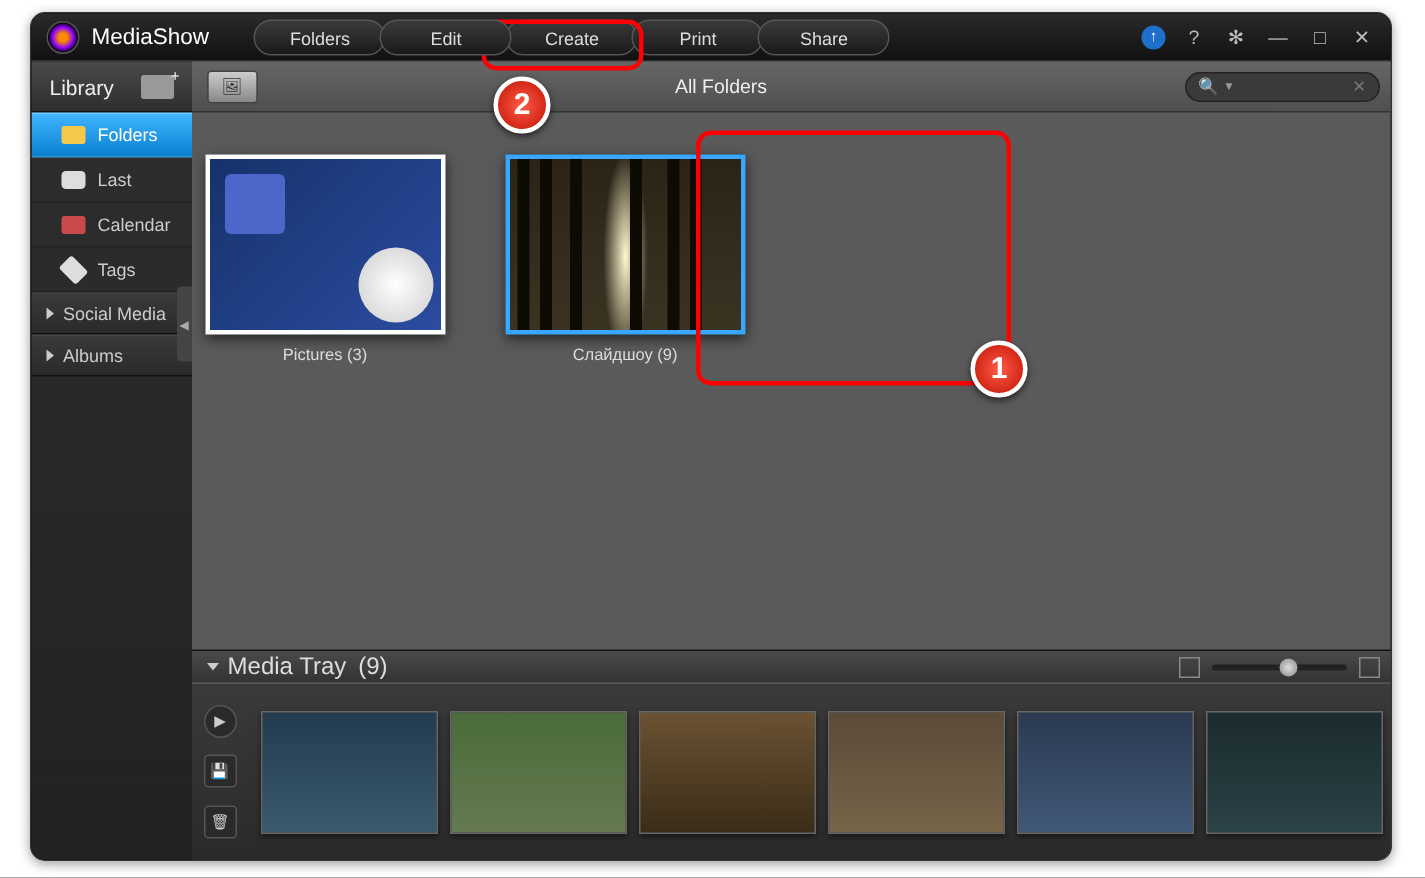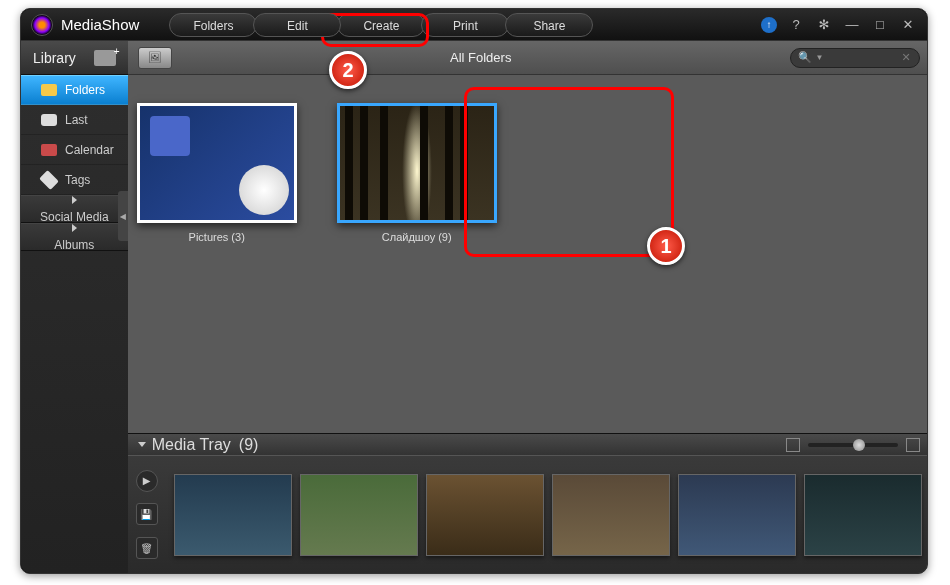--- a/index.html
+++ b/index.html
@@ -20,21 +20,21 @@
 .lib-add-icon:after { content:"+"; position:absolute; right:-4px; top:-4px; font-size:10px; color:#fff; }
 .side-item { height: 30px; display:flex; align-items:center; padding:0 14px 0 20px; color:#ccc; font-size:12px; cursor:pointer; gap:8px; border-bottom:1px solid rgba(0,0,0,.2); }
 .side-item.active { background: linear-gradient(#3fb5ff,#0a7fd0); color:#fff; border-top:1px solid #6fd0ff; }
 .side-item .ico { width:16px; height:12px; }
 .folder-ico { background:#f5c94a; border-radius:2px; }
 .face-ico,.cal-ico,.tag-ico,.last-ico { width:14px; height:14px; }
 .face-ico{ background:#ddd; border-radius:3px;}
 .cal-ico{ background:#c94a4a; border-radius:2px;}
 .tag-ico{ background:#ddd; transform:rotate(45deg); border-radius:2px;}
 .last-ico{ border:2px solid #f5c94a; border-top:none; border-right:none; width:10px; height:10px; transform:rotate(45deg);}
-.side-section { height:28px; display:flex; align-items:center; padding:0 10px; color:#ccc; font-size:12px; background:linear-gradient(#3a3a3a,#2a2a2a); border-top:1px solid #444; border-bottom:1px solid #111; cursor:pointer; gap:6px;flex-direction:column;}
+.side-section { height:28px; display:flex; align-items:center; padding:0 10px; color:#ccc; font-size:12px; background:linear-gradient(#3a3a3a,#2a2a2a); border-top:1px solid #444; border-bottom:1px solid #111; cursor:pointer; gap:6px;}
 .tri { width:0; height:0; border-left:5px solid #ccc; border-top:4px solid transparent; border-bottom:4px solid transparent; }
 
 .main { flex:1; background:#5a5a5a; display:flex; flex-direction:column; position:relative; }
 .sub-divider { position:absolute; left:-10px; top:150px; width:10px; height:50px; background:#444; border-radius:3px 0 0 3px; display:flex; align-items:center; justify-content:center; }
 .sub-divider:before{content:"◀"; font-size:8px; color:#aaa;}
 
 .crumb { height:34px; display:flex; align-items:center; padding:0 10px; background:linear-gradient(#666,#4f4f4f); border-bottom:1px solid #333; }
 .crumb-icon { width:34px; height:22px; background:linear-gradient(#ccc,#888); border:1px solid #444; border-radius:3px; display:flex; align-items:center; justify-content:center; font-size:11px; color:#333;}
 .crumb-title { flex:1; text-align:center; color:#eee; font-size:13px; }
 .search-box { width:130px; height:20px; background:#3a3a3a; border:1px solid #222; border-radius:10px; display:flex; align-items:center; padding:0 8px; color:#999; font-size:11px; }

